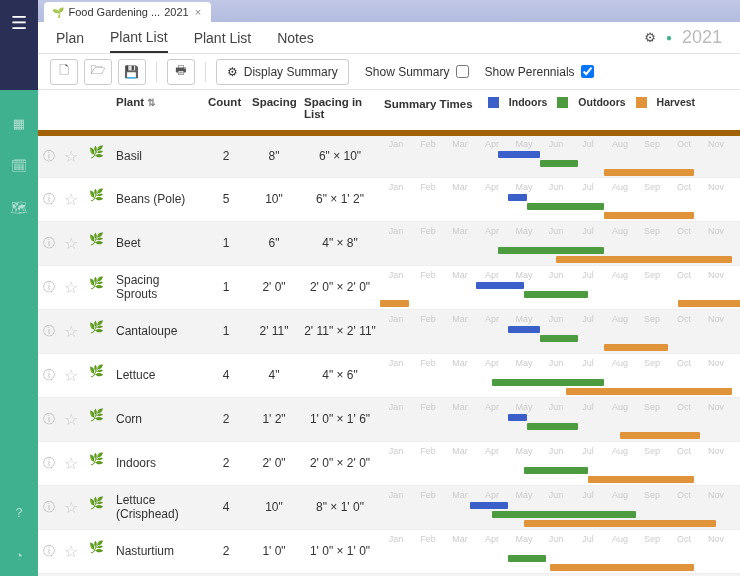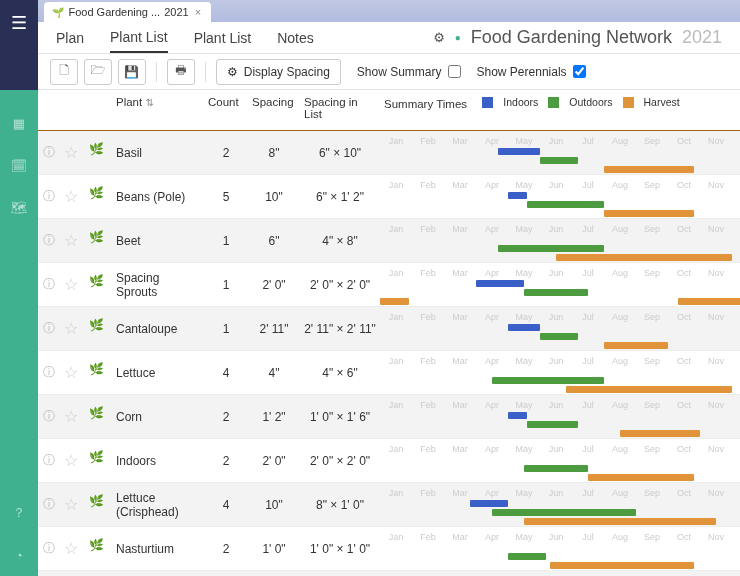--- a/index.html
+++ b/index.html
@@ -21,21 +21,21 @@
   .title-area .gear { color:#555; cursor:pointer; }
   .title-area .dot { color:#3fb18f; font-size:10px; }
   .title-area .network { font-size:18px; color:#555; }
   .title-area .year { font-size:18px; color:#bbb; }
   .toolbar { height:36px; display:flex; align-items:center; gap:6px; padding:0 12px; border-bottom:1px solid #e4e4e4; }
   .tool-btn { width:28px; height:26px; border:1px solid #ccc; border-radius:3px; background:#fff; display:flex; align-items:center; justify-content:center; cursor:pointer; color:#555; font-size:12px; }
   .display-options { height:26px; border:1px solid #ccc; border-radius:3px; padding:0 10px; display:flex; align-items:center; gap:6px; cursor:pointer; font-size:12px; }
   .chk-label { display:flex; align-items:center; gap:6px; font-size:12px; margin-left:10px; }
   .grid-wrap { flex:1; overflow:auto; }
   table { border-collapse:collapse; width:100%; table-layout:fixed; }
-  th { font-size:11.5px; font-weight:400; text-align:left; padding:6px 4px 10px; vertical-align:top; border-bottom:1px solid #a16207; color:#333; background:#fff; }
+  th { font-size:11.5px; font-weight:700; text-align:left; padding:6px 4px 10px; vertical-align:top; border-bottom:6px solid #a16207; color:#333; background:#fff; }
   th.center { text-align:left; }
   tr.datarow td { padding:4px 4px; vertical-align:middle; font-size:12px; border-bottom:1px solid #eee; }
   tr.datarow.striped { background:#f3f3f3; }
   td.center { text-align:center; }
   .info-dot { color:#bbb; cursor:pointer; }
   .star { color:#ccc; cursor:pointer; font-size:16px; }
   .plant-ico { width:22px; height:22px; display:inline-block; }
   .legend { display:flex; align-items:center; gap:10px; font-size:10.5px; white-space:nowrap; }
   .leg-sw { width:11px; height:11px; display:inline-block; }
   .timeline-cell { position:relative; padding:0 !important; height:44px; }
@@ -75,35 +75,34 @@
     </div>
 
     <div class="navtabs">
       <span class="navtab">Plan</span>
       <span class="navtab active">Plant List</span>
       <span class="navtab">Plant List</span>
       <span class="navtab">Notes</span>
       <div class="title-area">
         <span class="gear">⚙</span>
         <span class="dot">●</span>
-        <span class="network">Food Gardening Network</span>
         <span class="year">2021</span>
       </div>
     </div>
 
     <div class="toolbar">
       <div class="tool-btn">🗋</div>
       <div class="tool-btn">🗁</div>
       <div class="tool-btn">💾</div>
       <div style="width:1px;height:20px;background:#ddd;margin:0 4px"></div>
       <div class="tool-btn">🖶</div>
       <div style="width:1px;height:20px;background:#ddd;margin:0 4px"></div>
       <div class="display-options">
         <span>⚙</span>
-        <span>Display Spacing</span>
+        <span>Display Summary</span>
       </div>
       <label class="chk-label">
         <span>Show Summary</span>
         <input type="checkbox" style="">
       </label>
       <label class="chk-label">
         <span>Show Perennials</span>
         <input type="checkbox" checked="" style="">
       </label>
     </div>

